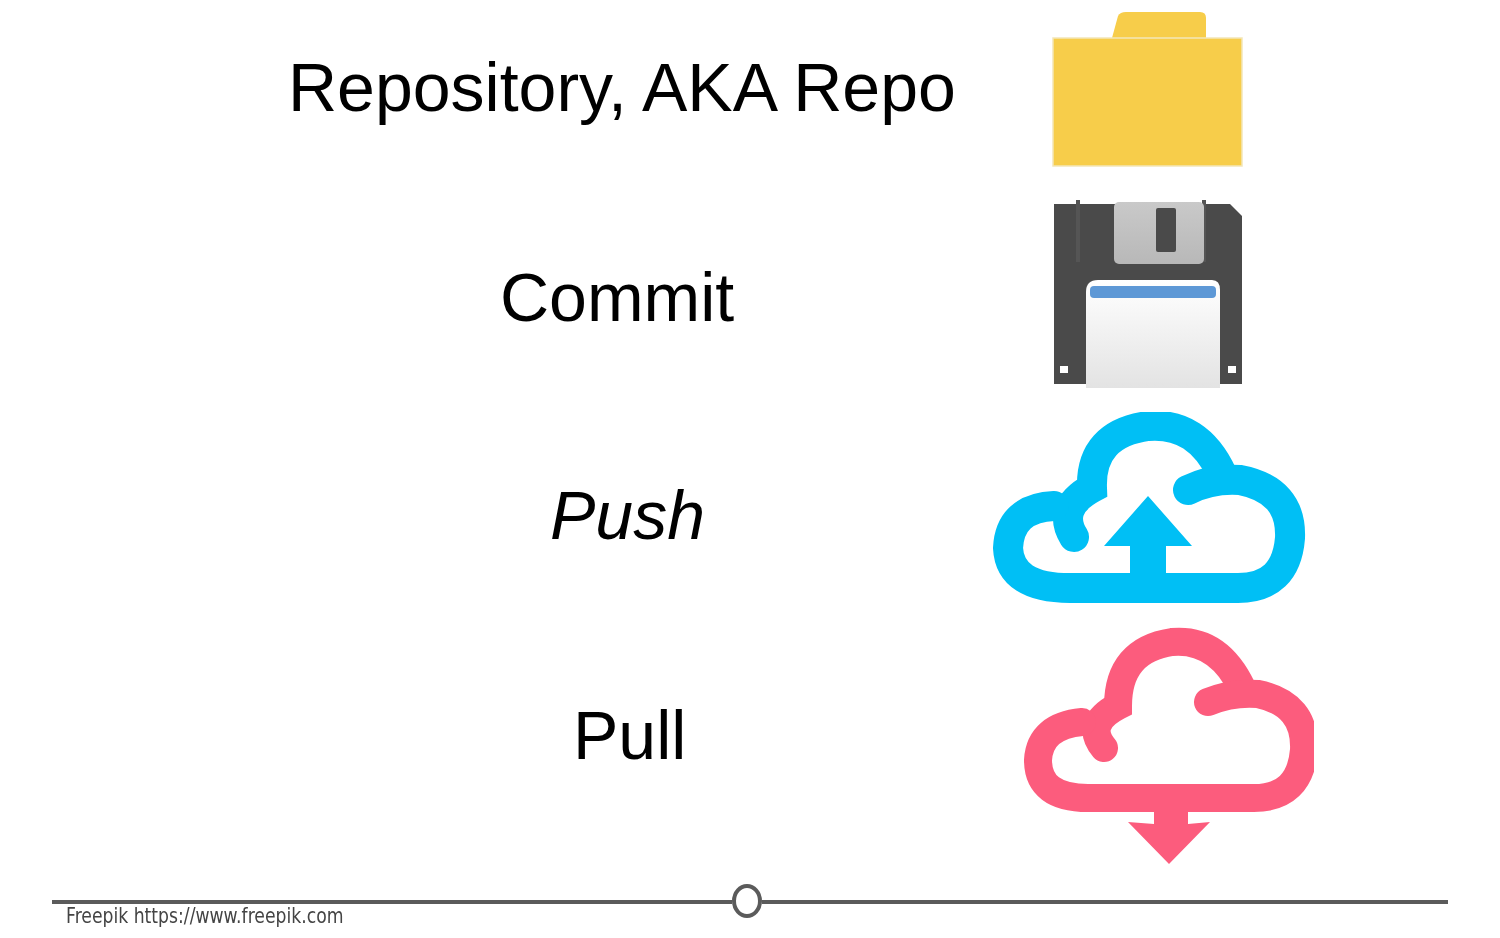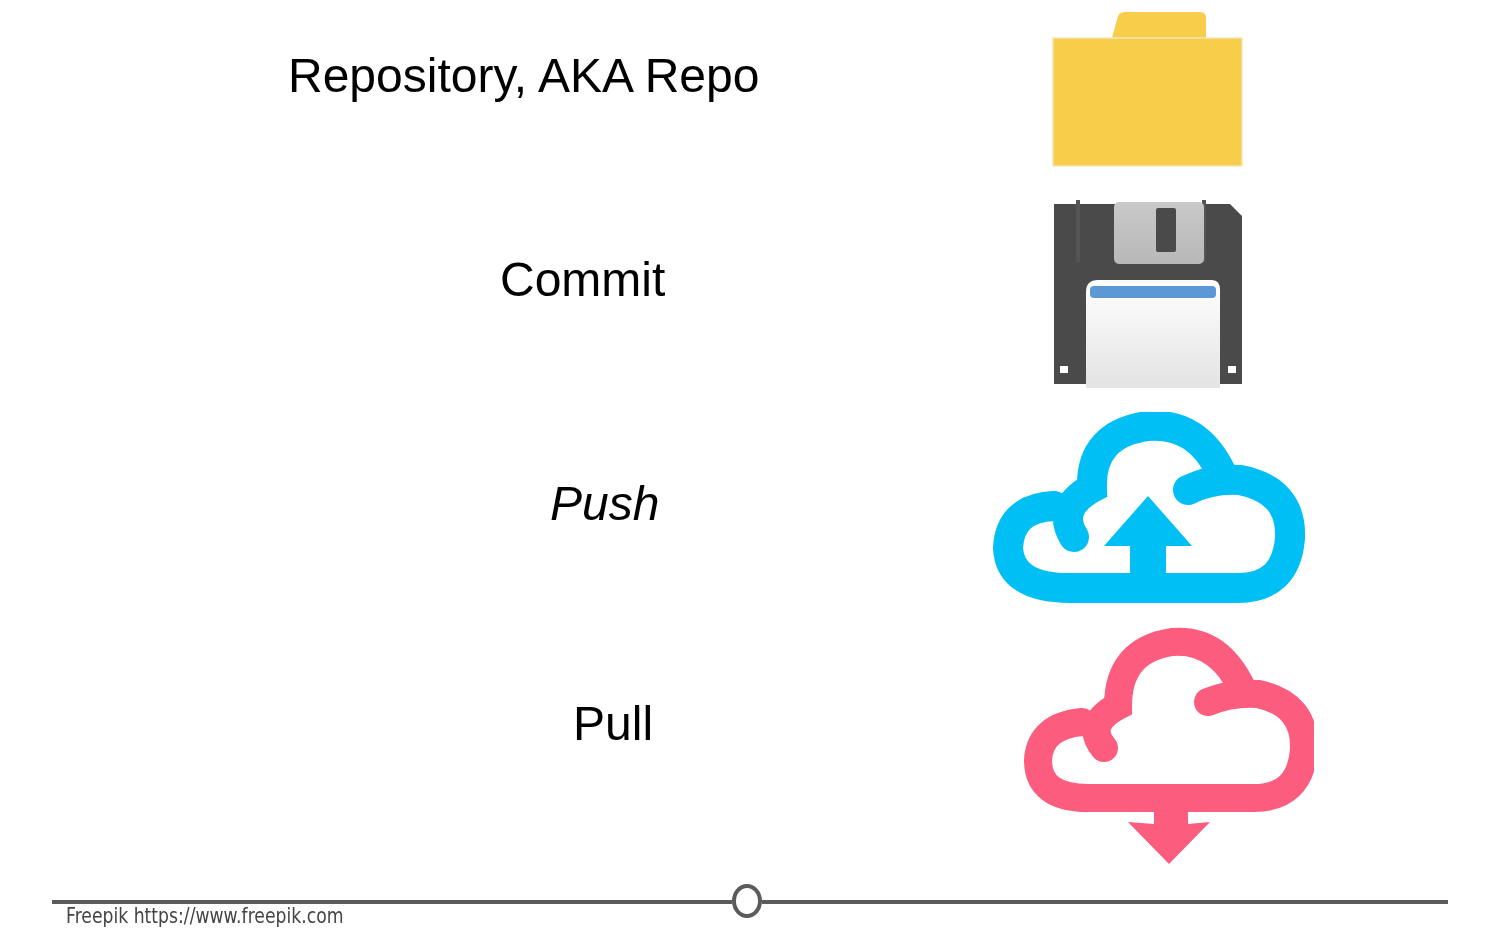--- a/index.html
+++ b/index.html
@@ -1,39 +1,39 @@
 <!DOCTYPE html>
 <html><head>
   <meta charset="utf-8">
   <style>
     html, body { margin: 0; padding: 0; background: #ffffff; }
     body { width: 1500px; height: 938px; position: relative; overflow: hidden;
            font-family: "Liberation Sans", sans-serif; }
-    .label { position: absolute; color: #000; font-size: 48px; text-align: center;
+    .label { position: absolute; color: #000; font-size: 68px; text-align: center;
              white-space: nowrap; font-family: "Liberation Sans", sans-serif; }
     .icon { position: absolute; }
     .footer-line { position: absolute; height: 4px; background: #5b5b5b; }
     .footer-knob { position: absolute; width: 30px; height: 34px; border: 4px solid #5b5b5b;
                    border-radius: 50%; background: #fff; box-sizing: border-box; }
     .credit { position: absolute; left: 66px; top: 904px; font-size: 21px; color: #444;
               font-family: "DejaVu Sans", sans-serif; transform: scaleX(0.82); transform-origin: left top;
               white-space: nowrap; }
   </style>
 </head>
 <body>
 
 <div>
 
   <div class="label" style="left:288px; top:48px;">Repository, AKA Repo</div>
   <svg class="icon" style="left:1052px; top:10px;" width="192" height="158" viewBox="0 0 192 158">
     <path d="M60 28 L66 6 Q68 2 74 2 L148 2 Q154 2 154 8 L154 28 Z" fill="#f7cd4a"></path>
     <rect x="1" y="28" width="189" height="128" fill="#f7cd4a" stroke="#f3e6b8" stroke-width="1.5"></rect>
   </svg>
 
-  <div class="label" style="left:500px; top:252px;text-align:center;">Commit</div>
+  <div class="label" style="left:500px; top:258px;text-align:center;">Commit</div>
   <svg class="icon" style="left:1052px; top:198px;" width="192" height="190" viewBox="0 0 192 190">
     <defs>
       <linearGradient id="labelGrad" x1="0" y1="0" x2="0" y2="1">
         <stop offset="0" stop-color="#ffffff"></stop>
         <stop offset="1" stop-color="#e3e3e3"></stop>
       </linearGradient>
       <linearGradient id="shutterGrad" x1="0" y1="0" x2="0" y2="1">
         <stop offset="0" stop-color="#c9c9c9"></stop>
         <stop offset="1" stop-color="#b8b8b8"></stop>
       </linearGradient>

